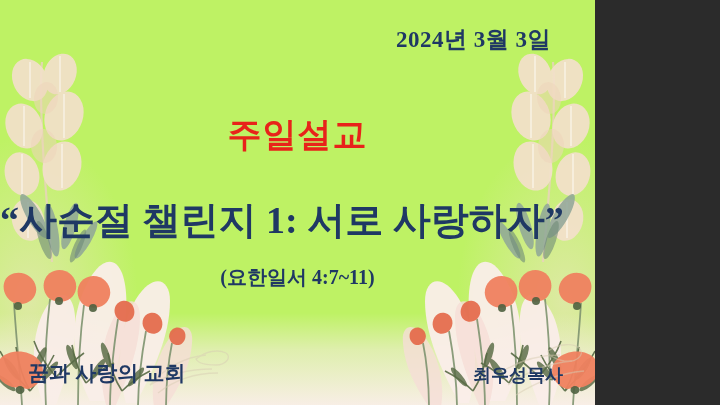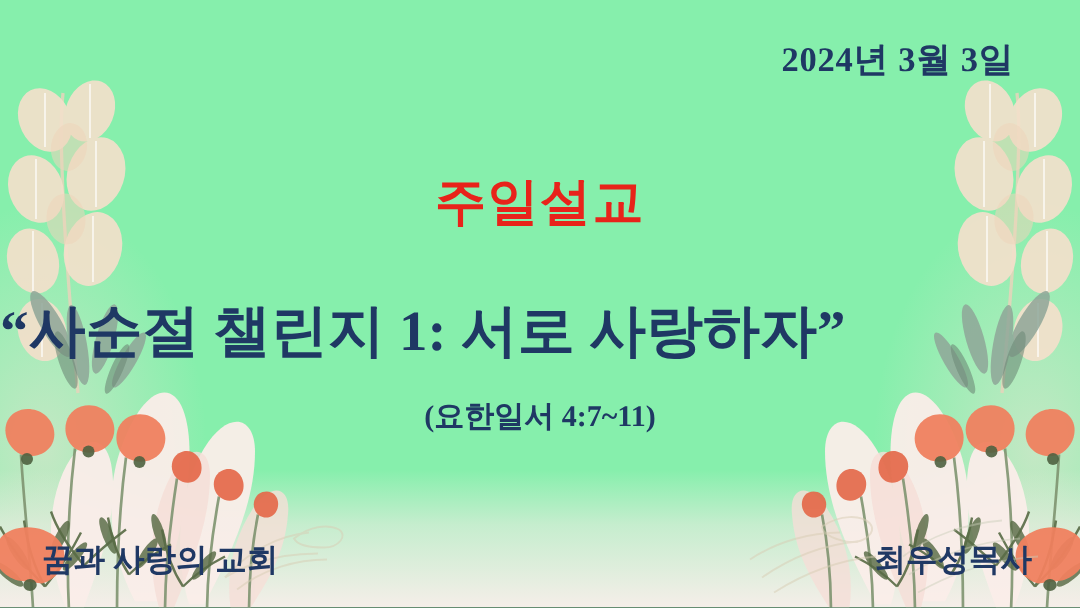--- a/index.html
+++ b/index.html
@@ -3,24 +3,24 @@
 <meta charset="utf-8">
 <title>Sermon Slide</title>
 <style>
   html, body {
     margin: 0;
     padding: 0;
     background: #2b2b2b;
   }
   #slide {
     position: relative;
-    width: 720px;
+    width: 595px;
     height: 405px;
     overflow: hidden;
-    background: #86efac;
+    background: #bef264;
     font-family: "Liberation Serif", "DejaVu Serif", serif;
     -webkit-font-smoothing: antialiased;
   }
 
   
   .wash {
     position: absolute;
     pointer-events: none;
   }
   .wash-bottom {
@@ -109,21 +109,21 @@
     font-size: 21px;
     font-weight: 700;
     color: #1f3864;
     z-index: 6;
     margin-top: 16px;
   }
   .footer-right {
     position: absolute;
     bottom: 18px;
     right: 32px;
-    font-size: 21px;
+    font-size: 18px;
     font-weight: 700;
     color: #1f3864;
     z-index: 6;
     margin-top: 12px;
   }
 </style>
 </head>
 <body>
 
 <div id="slide">

